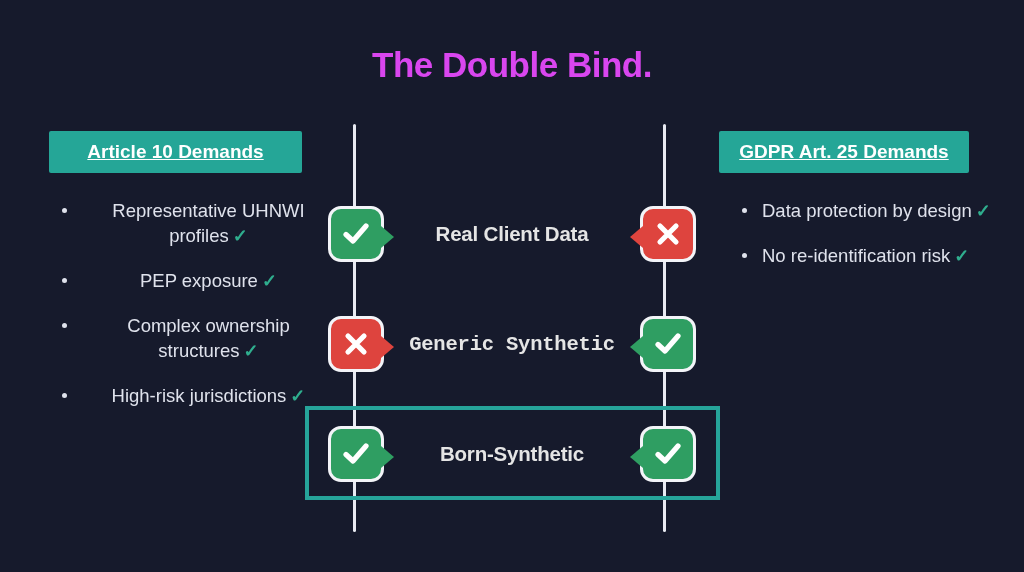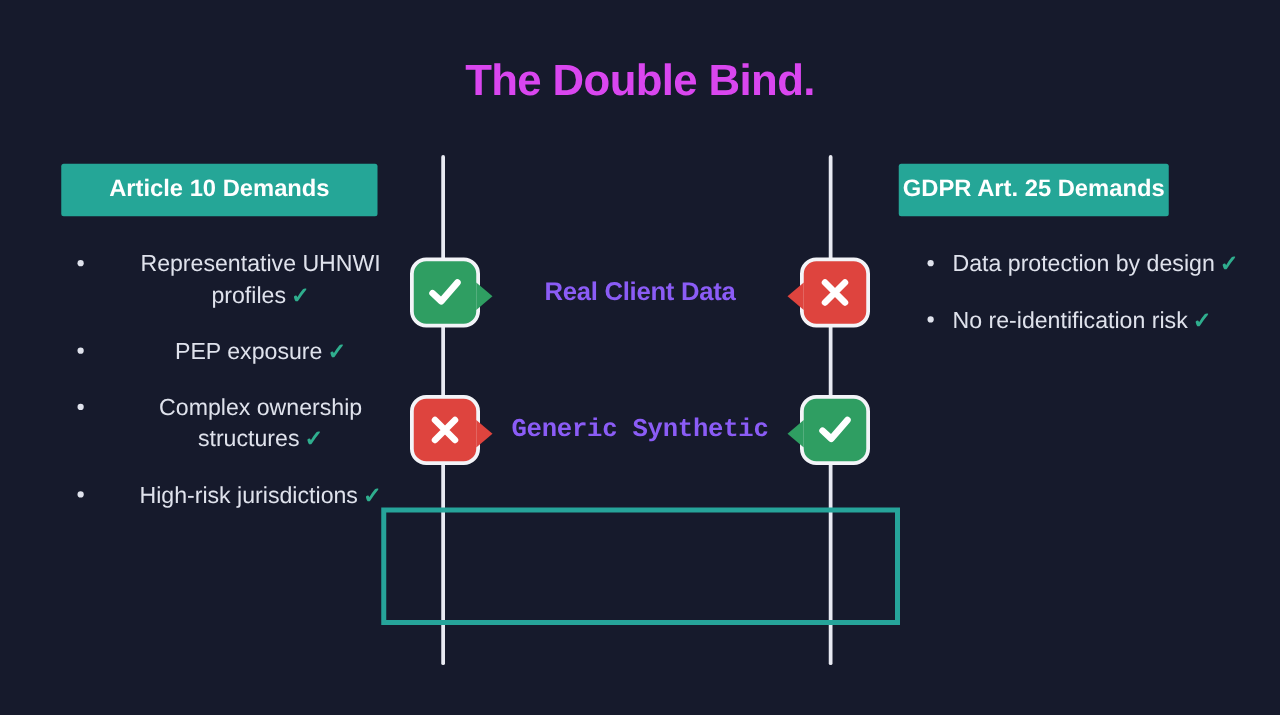--- a/index.html
+++ b/index.html
@@ -50,23 +50,24 @@
     position: absolute;
     background: #25a697;
     color: #ffffff;
     font-size: 19px;
     font-weight: bold;
     display: flex;
     align-items: center;
     justify-content: center;
     height: 42px;
     border-radius: 2px;
+    text-decoration: underline;
   }
   #header-left  { left: 49px;  top: 131px; width: 253px; }
-  #header-right { left: 719px; top: 131px; width: 216px; }
+  #header-right { left: 719px; top: 131px; width: 250px; }
 
   
   .bullet-list {
     position: absolute;
     list-style: none;
     margin: 0;
     padding: 0;
   }
   #list-left  { left: 60px;  top: 198px; width: 275px; text-align: center; }
   #list-right { left: 740px; top: 198px; width: 265px; }
@@ -103,21 +104,21 @@
     height: 66px;
     display: flex;
     align-items: center;
     justify-content: center;
   }
   #row-0 { top: 201px; }
   #row-1 { top: 311px; font-family: Liberation Mono, monospace; }
   #row-2 { top: 421px; }
 
   .row-label {
-    color: #8b5cf6;
+    color: #e5e5e5;
     font-size: 20.5px;
     font-weight: bold;
     text-align: center;
     letter-spacing: -0.2px;
     z-index: 3;
   }
 
   
   .badge {
     position: absolute;
@@ -229,14 +230,29 @@
     </div>
     <div class="row-label">Generic Synthetic</div>
     <div class="badge right green">
       <span class="notch"></span>
       <svg width="30" height="30" viewBox="0 0 30 30">
         <path d="M5 15.5 L12 22 L25 7" fill="none" stroke="#ffffff" stroke-width="5.2" stroke-linecap="round" stroke-linejoin="round"></path>
       </svg>
     </div>
   </div>
 
+  <div class="row" id="row-2">
+    <div class="badge left green">
+      <span class="notch"></span>
+      <svg width="30" height="30" viewBox="0 0 30 30">
+        <path d="M5 15.5 L12 22 L25 7" fill="none" stroke="#ffffff" stroke-width="5.2" stroke-linecap="round" stroke-linejoin="round"></path>
+      </svg>
+    </div>
+    <div class="row-label">Born-Synthetic</div>
+    <div class="badge right green">
+      <span class="notch"></span>
+      <svg width="30" height="30" viewBox="0 0 30 30">
+        <path d="M5 15.5 L12 22 L25 7" fill="none" stroke="#ffffff" stroke-width="5.2" stroke-linecap="round" stroke-linejoin="round"></path>
+      </svg>
+    </div>
+  </div>
 
 </div>
 
 </body></html>

